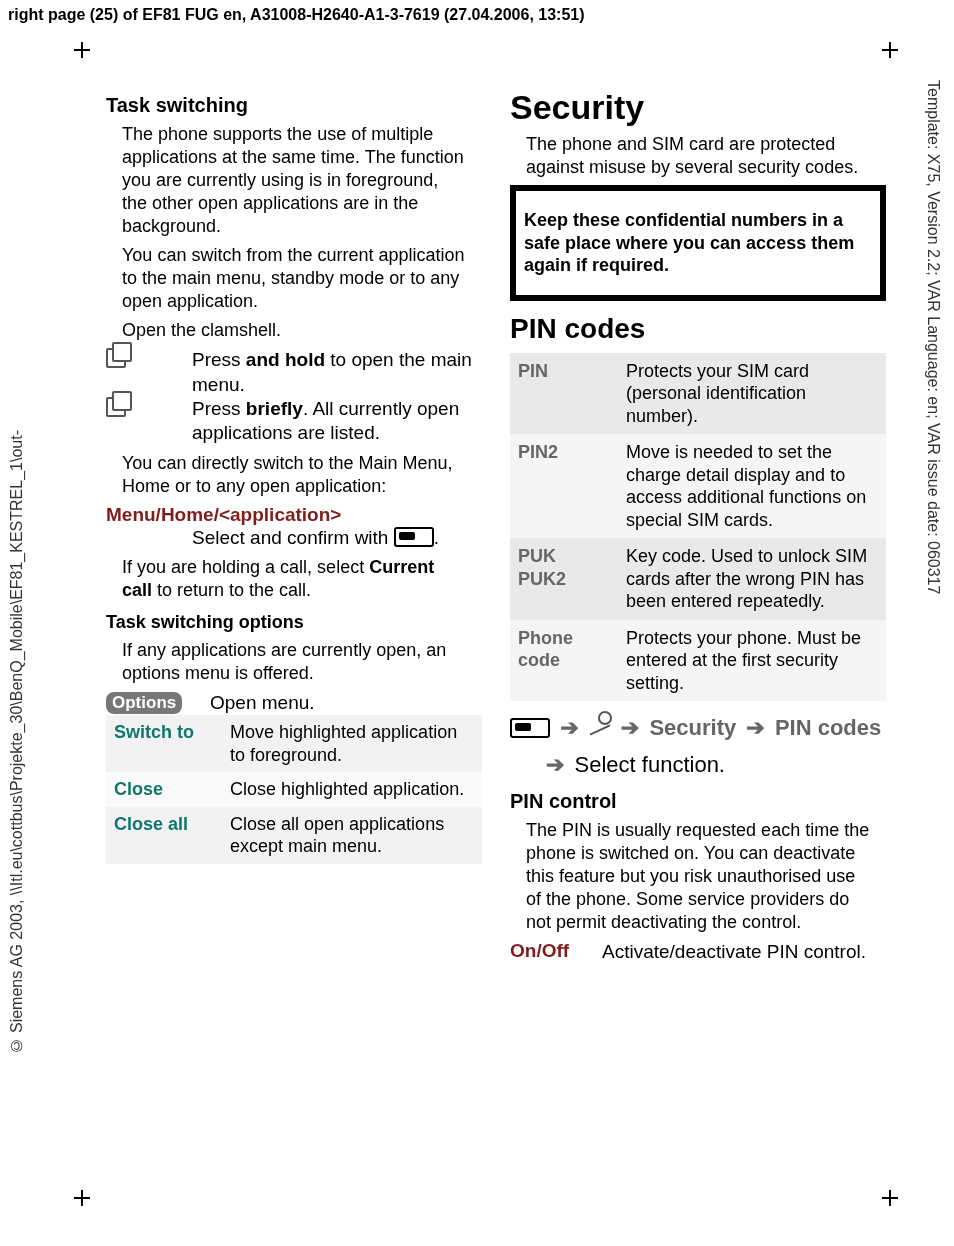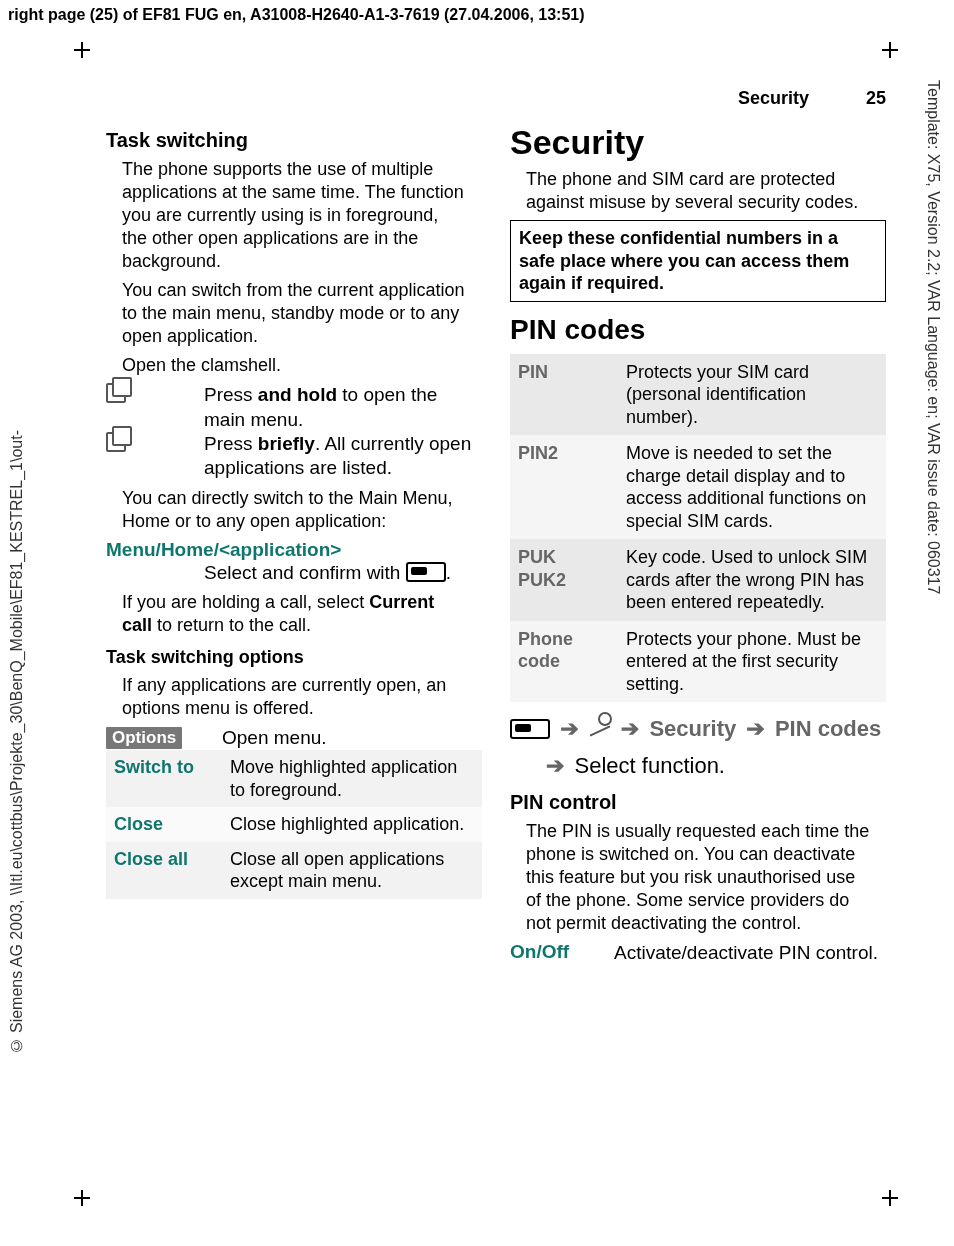--- a/index.html
+++ b/index.html
@@ -19,71 +19,67 @@
   .running{font-size:18px;font-weight:bold;text-align:right;margin-bottom:14px}
   .running .hdr{display:inline-block;margin-right:52px}
   .running .pno{display:inline-block}
   .cols{display:flex;gap:28px}
   .col{width:376px}
   .h1{font-size:34px;font-weight:bold;margin:0 0 6px 0}
   .h2{font-size:28px;font-weight:bold;margin:12px 0 8px 0}
   .h3{font-size:20px;font-weight:bold;margin:6px 0 6px 0}
   .hb{font-size:18px;font-weight:bold;margin:10px 0 4px 0}
   p{font-size:18px;line-height:1.28;margin:6px 16px}
-  .row{display:flex;gap:24px;margin:0 0}
+  .row{display:flex;gap:12px;margin:0 0}
   .row .ic{width:74px;flex:none;font-size:19px}
   .row .tx{flex:1;font-size:19px;line-height:1.28}
   .kbd{display:inline-block;width:36px;height:16px;border:2px solid #000;border-radius:3px;vertical-align:-3px;position:relative}
   .kbd::after{content:"";position:absolute;left:3px;top:3px;width:16px;height:8px;background:#000;border-radius:2px}
   .taskicon{display:inline-block;width:22px;height:22px;position:relative}
   .taskicon::before{content:"";position:absolute;left:0;top:0;width:16px;height:16px;border:2px solid #555;border-radius:2px;background:#fff}
   .taskicon::after{content:"";position:absolute;left:6px;top:-6px;width:16px;height:16px;border:2px solid #555;border-radius:2px;background:#fff}
   .settingsicon{display:inline-block;width:22px;height:22px;position:relative}
   .settingsicon::before{content:"";position:absolute;left:0;top:16px;width:22px;height:0;border-top:2px solid #555;transform:rotate(-25deg)}
   .settingsicon::after{content:"";position:absolute;left:9px;top:-2px;width:10px;height:10px;border:2px solid #555;border-radius:50%}
-  .optbadge{display:inline-block;background:#777;color:#fff;padding:1px 6px;font-size:17px;font-weight:bold;border-radius:1px}
+  .optbadge{display:inline-block;background:#777;color:#fff;padding:1px 6px;font-size:17px;font-weight:bold;border-radius:8px}
   .tbl{width:100%;border-collapse:collapse;font-size:18px}
   .tbl tr:nth-child(odd){background:#e9e9e9}
   .tbl tr:nth-child(even){background:#f5f5f5}
   .tbl td{padding:7px 8px;vertical-align:top;line-height:1.25}
   .tbl td:first-child{width:92px;font-weight:bold;color:#666}
   .tbl2{width:100%;border-collapse:collapse;font-size:18px}
   .tbl2 tr:nth-child(odd){background:#f2f2f2}
   .tbl2 tr:nth-child(even){background:#fafafa}
   .tbl2 td{padding:6px 8px;vertical-align:top;line-height:1.25}
   .tbl2 td:first-child{width:100px;font-weight:bold;color:#0f766e}
-  .notebox{border:1px solid #000000;padding:6px 8px;font-size:18px;font-weight:bold;line-height:1.25}
+  .notebox{border:6px solid #000000;padding:18px 8px;font-size:18px;font-weight:bold;line-height:1.25}
   .navline{font-size:22px;color:#666;font-weight:bold;line-height:1.7;margin:8px 0 2px 0}
   .navline .arrow{margin:0 4px;color:#666}
   .navline .sub{font-weight:normal;color:#000000;margin-left:56px}
-  .muted{color:#0f766e;font-weight:bold}
+  .muted{color:#7f1d1d;font-weight:bold}
 </style>
 </head>
 <body>
 <div class="page">
 
 <div class="topline">right page (25) of EF81 FUG en, A31008-H2640-A1-3-7619 (27.04.2006, 13:51)</div>
 
 <div class="rmargin">
       <div class="vt">Template: X75, Version 2.2; VAR Language: en; VAR issue date: 060317</div>
     </div>
 <div class="lmargin">
       <div class="vt">© Siemens AG 2003, \\Itl.eu\cottbus\Projekte_30\BenQ_Mobile\EF81_KESTREL_1\out-</div>
     </div>
 
 <div class="cropmark cm-tl"></div>
 <div class="cropmark cm-tr"></div>
 <div class="cropmark cm-bl"></div>
 <div class="cropmark cm-br"></div>
 
 <div class="body-area">
-  <div class="running">
-    <span class="hdr">Security</span>
-    <span class="pno">25</span>
-  </div>
 
   <div class="cols">
 
     <div class="col">
       <div class="h3">Task switching</div>
       <p>The phone supports the use of multiple applications at the same time. The function you are currently using is in foreground, the other open applications are in the background.</p>
       <p>You can switch from the current application to the main menu, standby mode or to any open application.</p>
       <p>Open the clamshell.</p>
 
       <div class="row">

